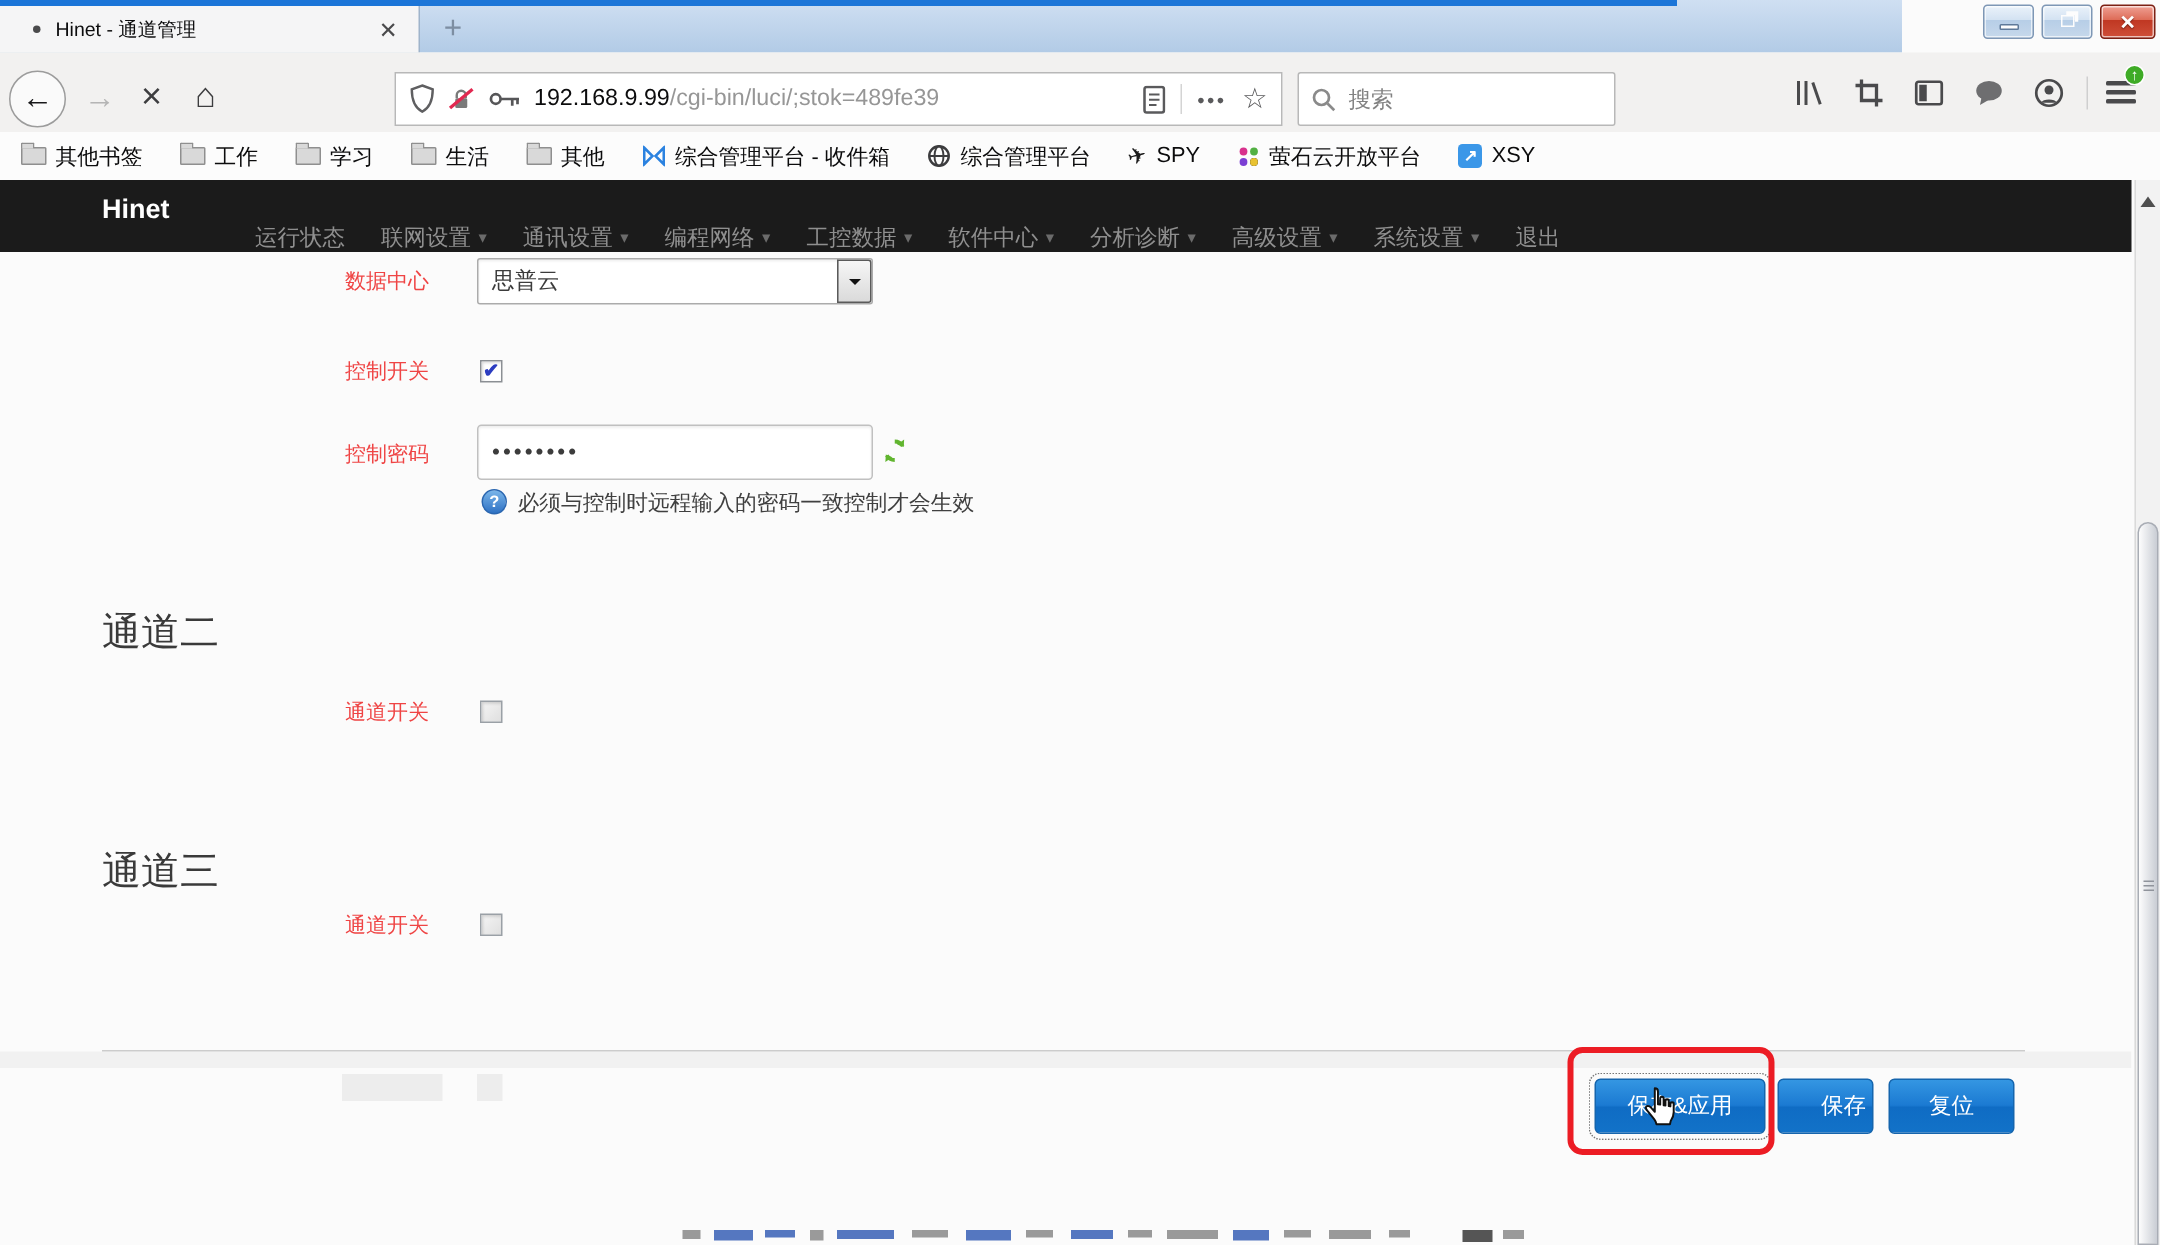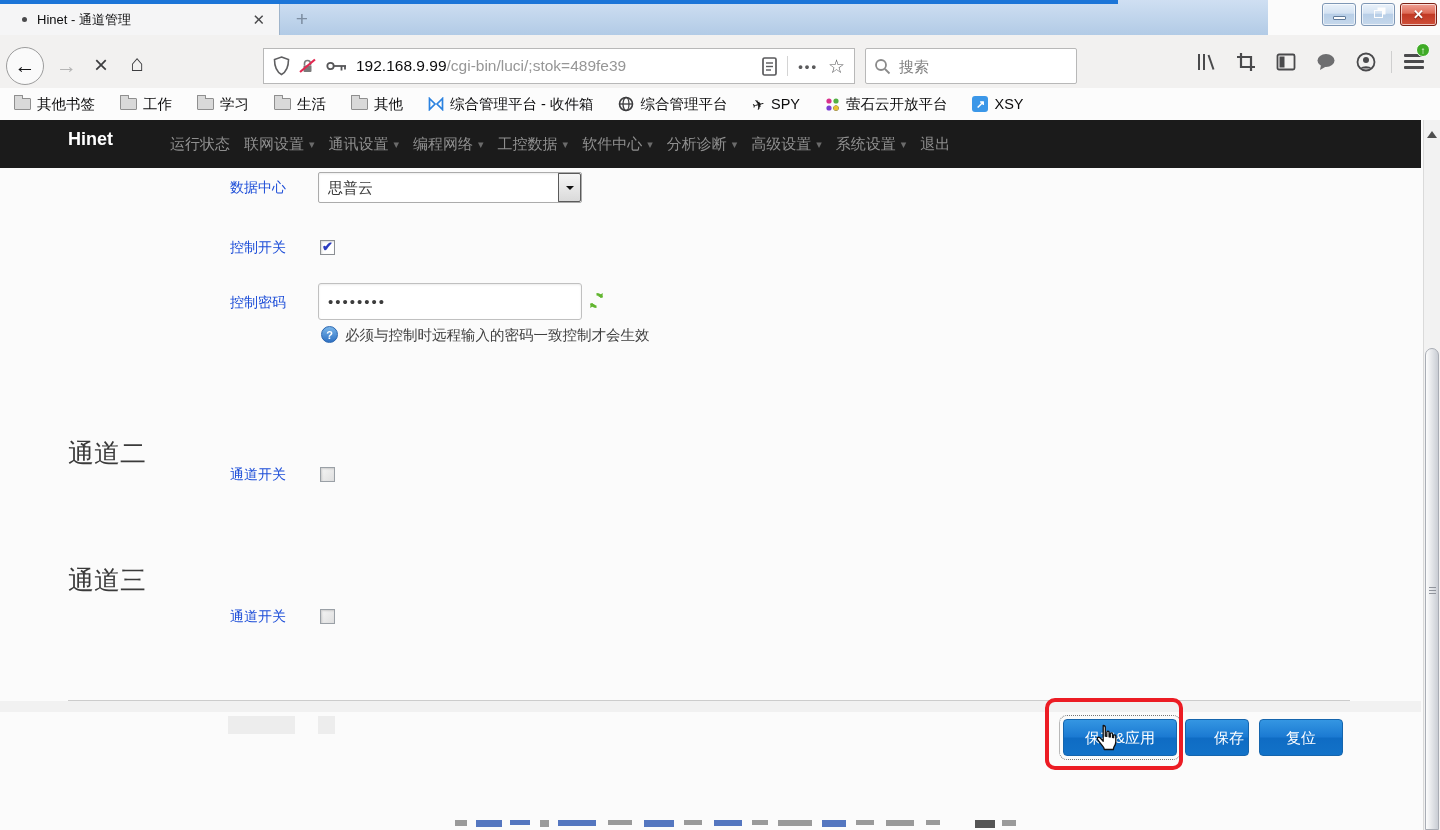--- a/index.html
+++ b/index.html
@@ -70,28 +70,28 @@
             position:relative; }
   .folder::before { content:""; position:absolute; left:-1px; top:-4px; width:7px; height:3px;
             background:#d9d9d9; border:1px solid #8f8f8f; border-bottom:none; border-radius:1px 1px 0 0; }
   .bm-glyph { font-size:15px; line-height:15px; }
   .xsy-ico { width:16px; height:16px; background:#3b97e8; border-radius:3px; color:#fff;
              font-size:11px; font-weight:bold; text-align:center; line-height:16px; }
 
   
   .sitenav { position:absolute; left:0; top:120px; width:1421px; height:48px; background:#1b1b1b; }
   .logo { position:absolute; left:68px; top:9px; color:#fff; font-size:18px; font-weight:bold; }
-  .menu { position:absolute; left:170px; top:0; height:48px; display:flex; align-items:center; gap:14px;text-align:right; }
+  .menu { position:absolute; left:170px; top:14px; height:48px; display:flex; align-items:center; gap:24px;text-align:right; }
   .menu-item { color:#8f8f8f; font-size:15px; white-space:nowrap; }
   .caret { display:inline-block; margin-left:5px; color:#6b6b6b; font-size:11px; vertical-align:1px; }
 
   
   .content { position:absolute; left:0; top:168px; width:1421px; height:662px; background:#fbfbfb;
              overflow:hidden; }
-  .flabel { position:absolute; font-size:14px; color:#1d4ed8; }
+  .flabel { position:absolute; font-size:14px; color:#ef4444; }
   .selectbox { position:absolute; left:318px; top:4px; width:264px; height:31px; background:#fff;
                border:1px solid #ababab; border-radius:2px; box-shadow:inset 0 1px 2px rgba(0,0,0,.08);
                font-size:15px; color:#3c3c3c; line-height:29px; padding-left:9px; }
   .selectarrow { position:absolute; right:0; top:0; bottom:0; width:23px;
                background:linear-gradient(#f7f7f7,#d9d9d9); border-left:1px solid #8d8d8d;
                border-radius:0 2px 2px 0; outline:1px solid #5a5a5a; outline-offset:-1px; }
   .selectarrow::after { content:""; position:absolute; left:7px; top:13px; border:4.5px solid transparent;
                border-top-color:#111; }
   .checkbox { position:absolute; width:15px; height:15px; border:1px solid #8b8f94; background:#fff;
               box-shadow:inset 1px 1px 2px rgba(0,0,0,.15); }
@@ -316,21 +316,21 @@
     <input class="pwdinput" type="text" value="••••••••" style="">
     <svg class="refresh" width="17" height="17" viewBox="0 0 16 16">
         <path d="M8 2.2 a5.8 5.8 0 0 1 5 2.9" stroke="#61b52f" stroke-width="2.4" fill="none"></path>
         <path d="M13.9 1 L13.6 5.6 L9.5 4 Z" fill="#61b52f"></path>
         <path d="M8 13.8 a5.8 5.8 0 0 1 -5 -2.9" stroke="#61b52f" stroke-width="2.4" fill="none"></path>
         <path d="M2.1 15 L2.4 10.4 L6.5 12 Z" fill="#61b52f"></path>
       </svg>
     <span class="helpico">?</span>
     <span class="helptext">必须与控制时远程输入的密码一致控制才会生效</span>
 
-    <div class="sect" style="top:268px;font-family:Liberation Serif, serif;">通道二</div>
+    <div class="sect" style="top:236px;font-family:Liberation Serif, serif;">通道二</div>
     <span class="flabel" style="left:230px; top:298px;">通道开关</span>
     <span class="checkbox off" style="left:320px; top:299px;"></span>
 
     <div class="sect" style="top:395px;text-align:center;">通道三</div>
     <span class="flabel" style="left:230px; top:440px;">通道开关</span>
     <span class="checkbox off" style="left:320px; top:441px;"></span>
 
     <div class="hr-band"></div>
     <div class="hr-line"></div>
 

